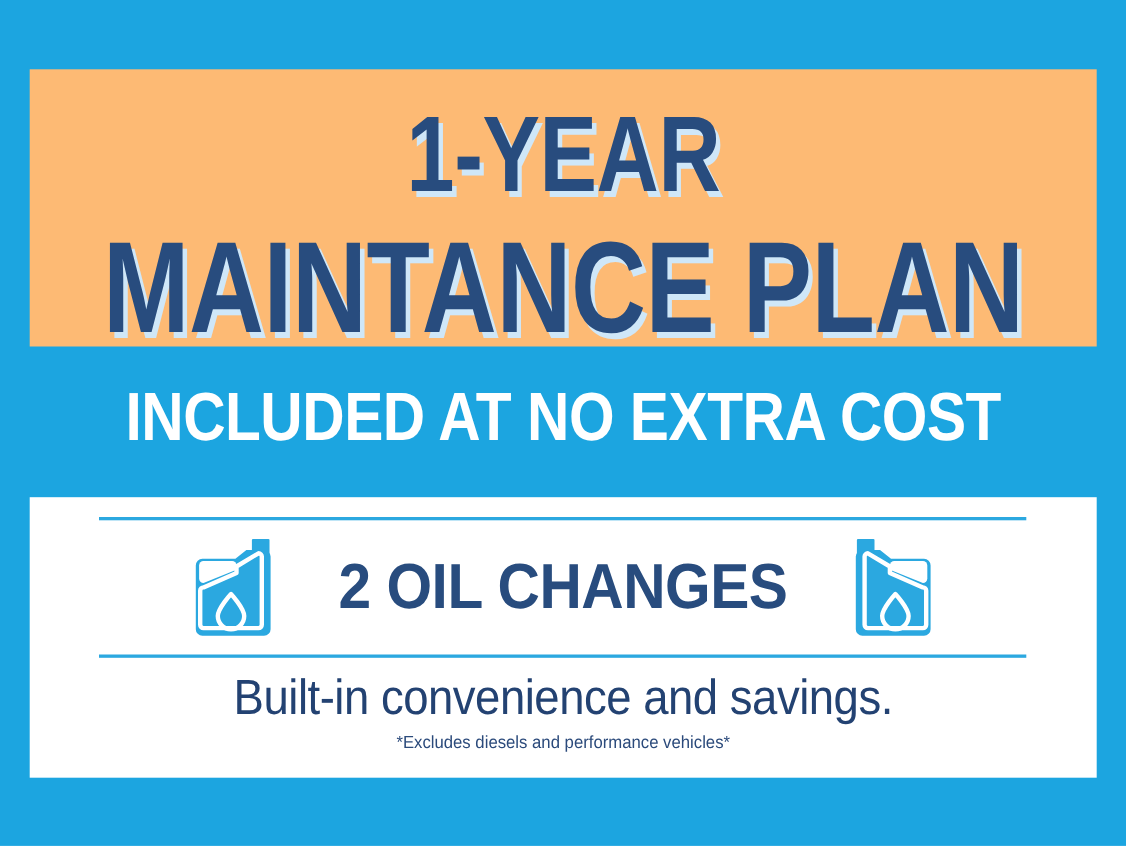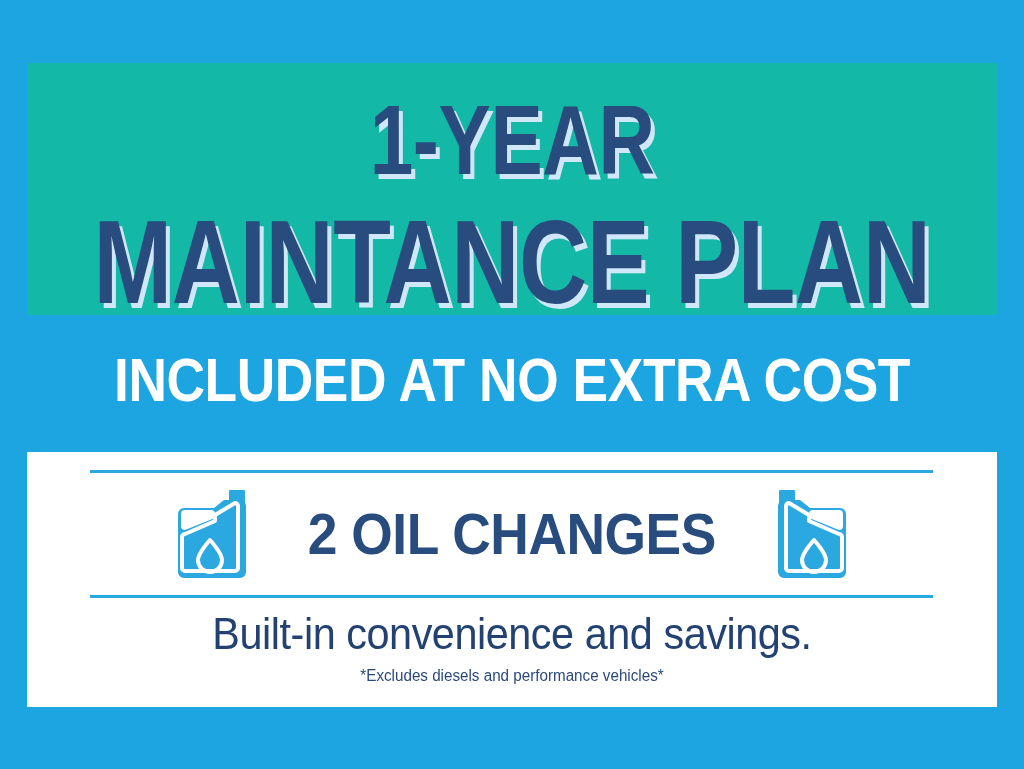--- a/index.html
+++ b/index.html
@@ -20,21 +20,21 @@
     box-sizing: border-box;
   }
 
   
   .panel-top {
     position: absolute;
     left: 27px;
     top: 63px;
     width: 970px;
     height: 252px;
-    background: #14b8a6;
+    background: #fdba74;
     display: flex;
     flex-direction: column;
     align-items: center;
     justify-content: flex-start;
     box-sizing: border-box;
   }
 
   .headline {
     color: #284C7E;
     font-weight: 700;

